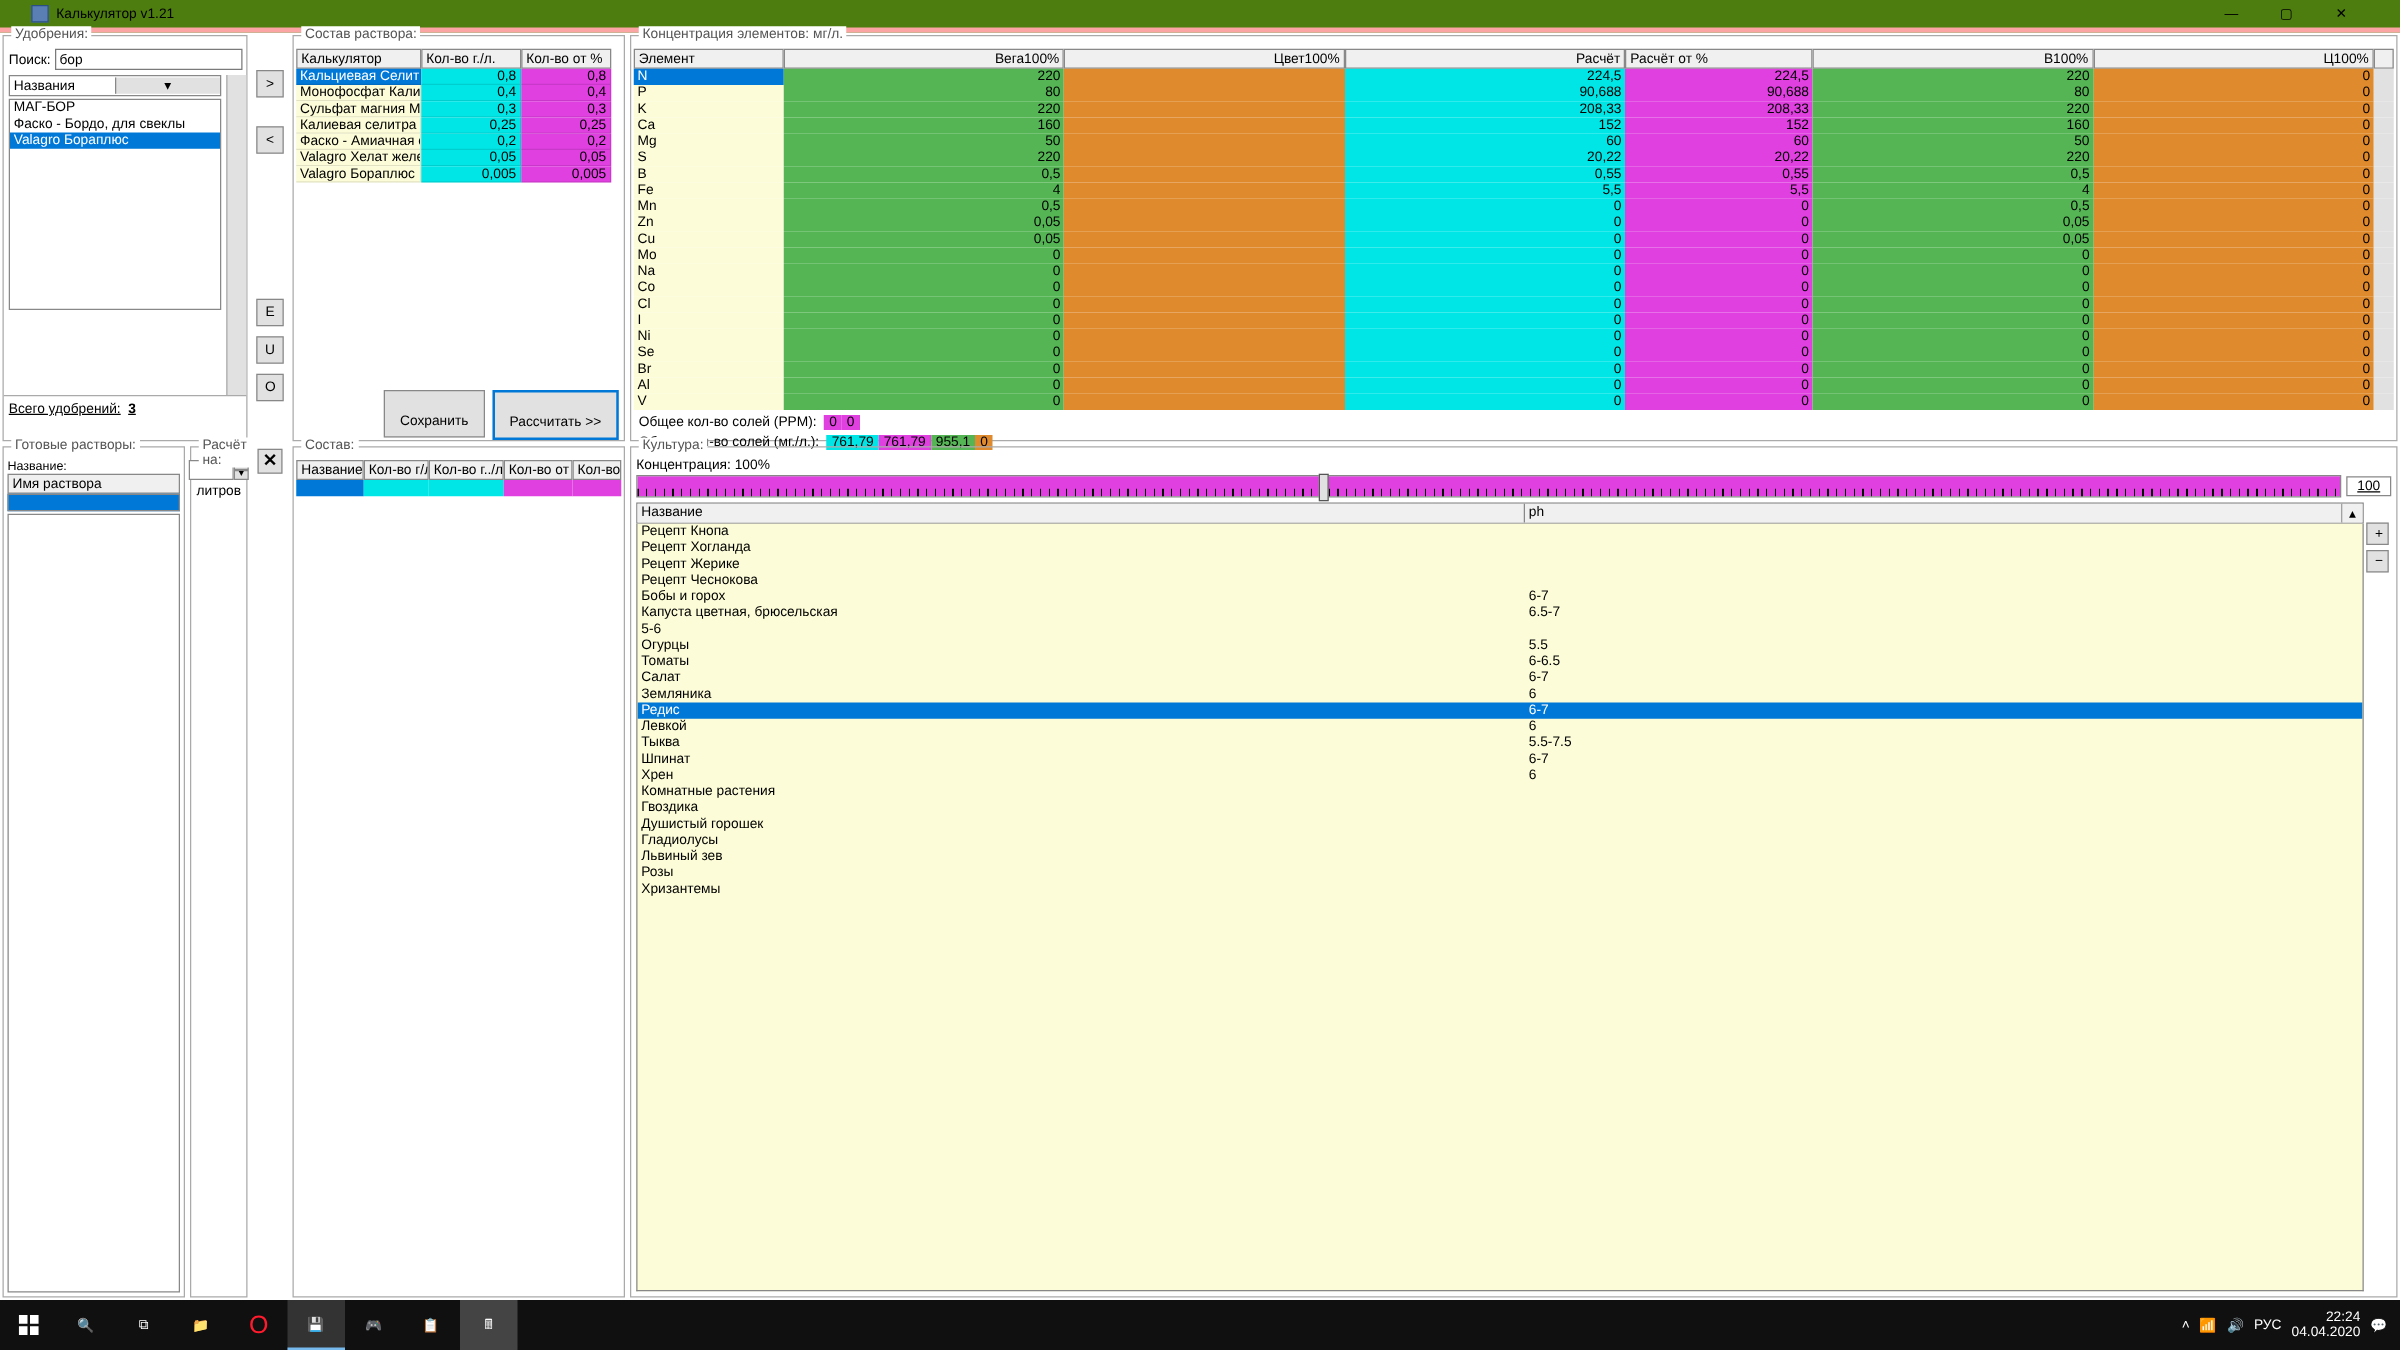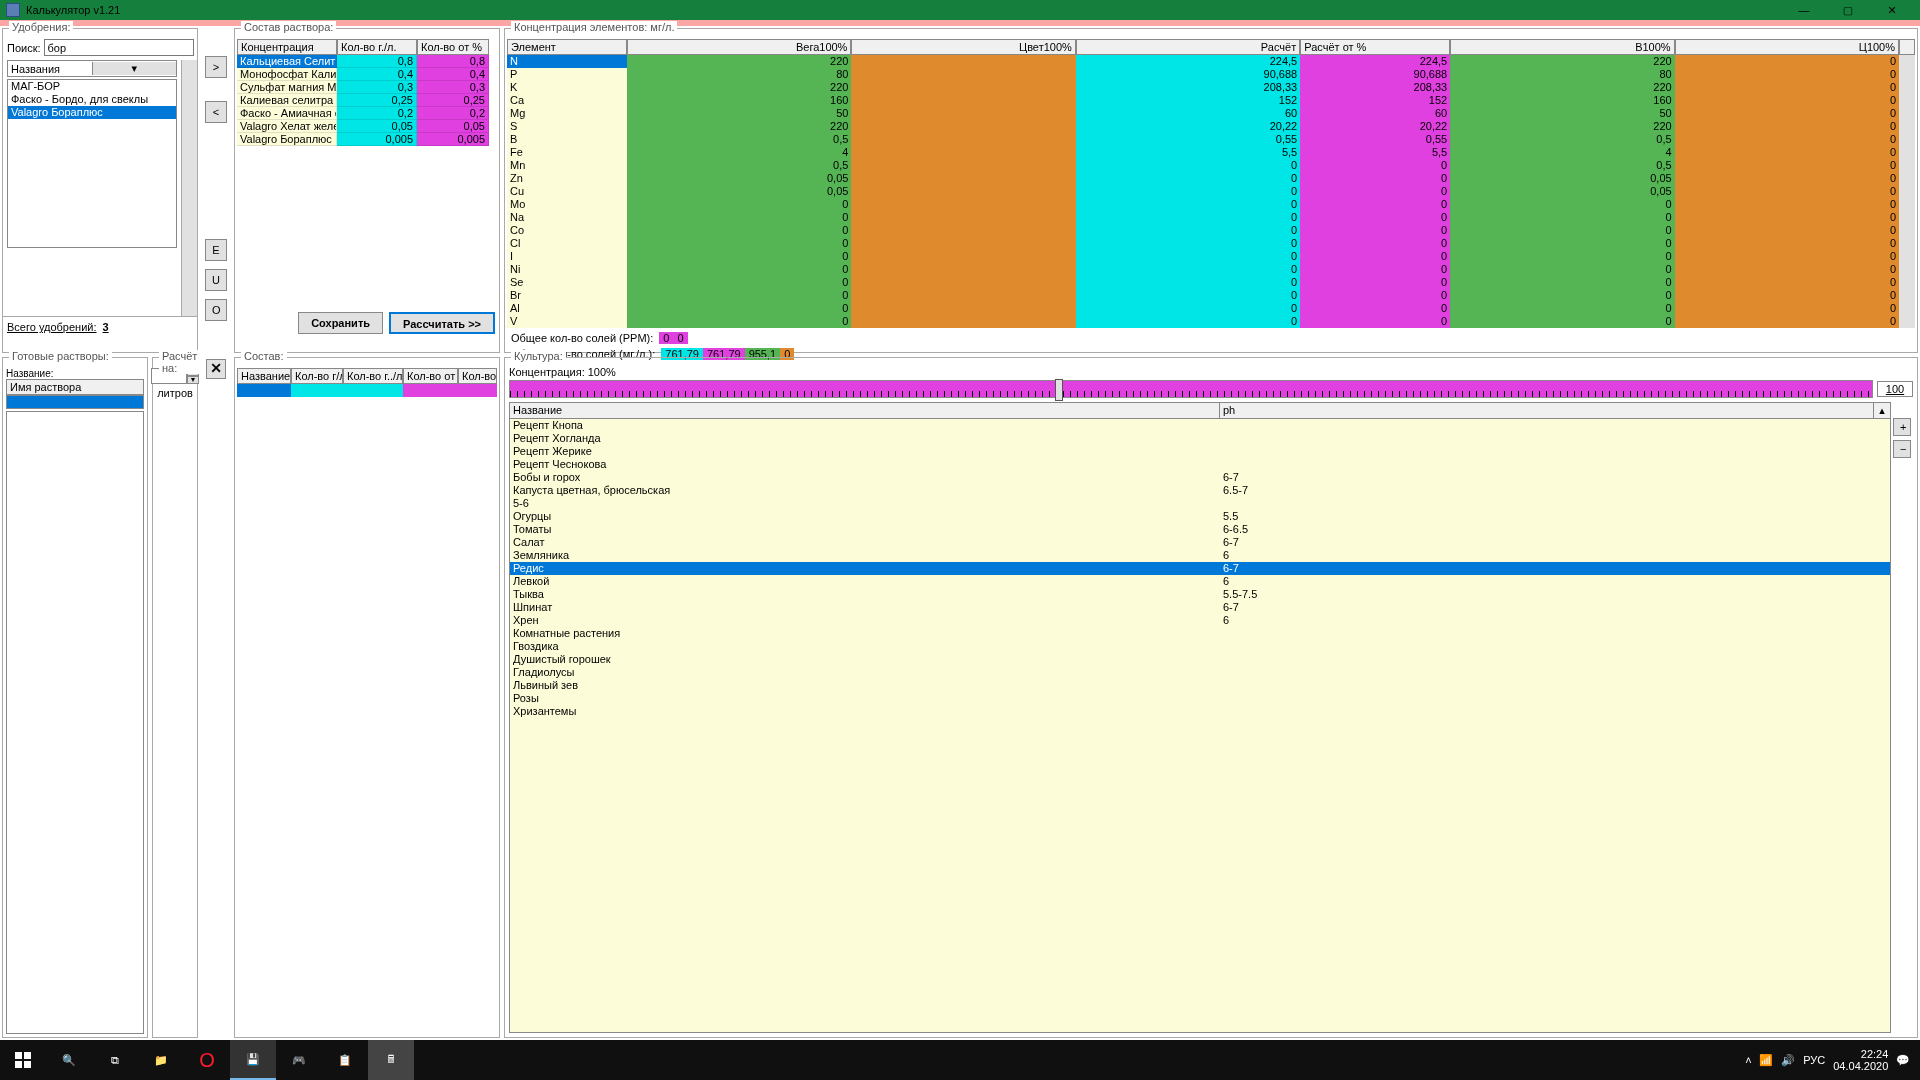--- a/index.html
+++ b/index.html
@@ -1,17 +1,17 @@
 <!DOCTYPE html>
 <html><head>
 <meta charset="utf-8">
 <style>
 * { box-sizing: border-box; font-family: "Segoe UI", Tahoma, sans-serif; font-size: 11px; }
 body { margin: 0; background: #fff; width: 1920px; height: 1080px; overflow: hidden; position: relative; }
-.titlebar { height: 26px; background: #15803d; display: flex; align-items: center; padding: 0 6px; border-bottom: 6px solid #fca5a5; }
+.titlebar { height: 26px; background: #4d7c0f; display: flex; align-items: center; padding: 0 25px; border-bottom: 4px solid #fca5a5; }
 .titlebar .icon { width: 14px; height: 14px; background: #5a7fb4; border: 1px solid #2a4f84; margin-right: 6px; }
 .titlebar .title { flex: 1; color: #000; }
 .titlebar .wbtn { width: 44px; height: 24px; text-align: center; line-height: 24px; color: #000; }
 .main { display: flex; height: calc(100% - 26px - 40px); }
 .left-col { width: 200px; display: flex; flex-direction: column; }
 .mid-btn-col { width: 32px; display: flex; flex-direction: column; align-items: center; padding-top: 30px; gap: 8px; }
 .mid-btn-col button { width: 22px; height: 22px; border: 1px solid #888; background: #e1e1e1; }
 .composition-col { width: 270px; display: flex; flex-direction: column; }
 .right-col { flex: 1; display: flex; flex-direction: column; }
 .group { border: 1px solid #aaa; margin: 2px; position: relative; }
@@ -33,21 +33,21 @@
 .data-row { display: flex; height: 13px; }
 .data-cell { border-right: 1px solid rgba(0,0,0,0.1); border-bottom: 1px solid rgba(0,0,0,0.1); padding: 0 3px; overflow: hidden; white-space: nowrap; line-height: 13px;}
 .cyan { background: #00e6e6; }
 .magenta { background: #e040e0; }
 .cream { background: #fcfcd8; }
 .green { background: #55b555; }
 .orange { background: #e08a2e; }
 .blue-sel { background: #0078d7; color: #fff; }
 .txt-r { text-align: right; }
 .btn-row { display: flex; justify-content: flex-end; gap: 6px; padding: 4px; margin-top: 162px;}
-.btn-row button { padding: 4px 12px; border: 1px solid #888; background: #e1e1e1; height: 22px; font-weight: bold;}
+.btn-row button { padding: 18px 12px; border: 1px solid #888; background: #e1e1e1; height: 22px;}
 .btn-row button.primary { border: 2px solid #0078d7; }
 .conc-table { margin: 10px 2px 2px 2px; }
 .conc-row { display: flex; height: 13px; line-height: 13px;}
 .conc-row > div { overflow: hidden; padding: 0 3px; }
 .w-elem { width: 120px; }
 .w-val { flex: 1; text-align: right; }
 .summary { padding: 2px 6px; font-size: 11px; display: flex; gap: 6px; align-items: center;}
 .badge { padding: 0 4px; border: 0; }
 .culture { border: 1px solid #aaa; margin: 2px; padding: 8px 4px 4px 4px; position: relative; flex: 1; display: flex; flex-direction: column;}
 .slider-row { display: flex; align-items: center; gap: 4px; }
@@ -151,21 +151,21 @@
     <button>O</button>
     <div style="height:20px;"></div>
     <div class="xbtn">✕</div>
   </div>
 
   <div class="composition-col">
     <div class="group" style="height:325px;">
       <span class="group-title">Состав раствора:</span>
       <div class="comp-table">
         <div class="hdr-row">
-          <div class="hdr-cell" style="width:100px;">Концентрация</div>
+          <div class="hdr-cell" style="width:100px;">Калькулятор</div>
           <div class="hdr-cell" style="width:80px;">Кол-во г./л.</div>
           <div class="hdr-cell" style="width:72px;">Кол-во от %</div>
         </div>
         <div id="comp-rows">
             <div class="data-row">
               <div class="data-cell cream blue-sel" style="width: 100px;">Кальциевая Селитра CaN</div>
               <div class="data-cell cyan txt-r" style="width: 80px;">0,8</div>
               <div class="data-cell magenta txt-r" style="width: 72px;">0,8</div>
             </div>
             <div class="data-row">

